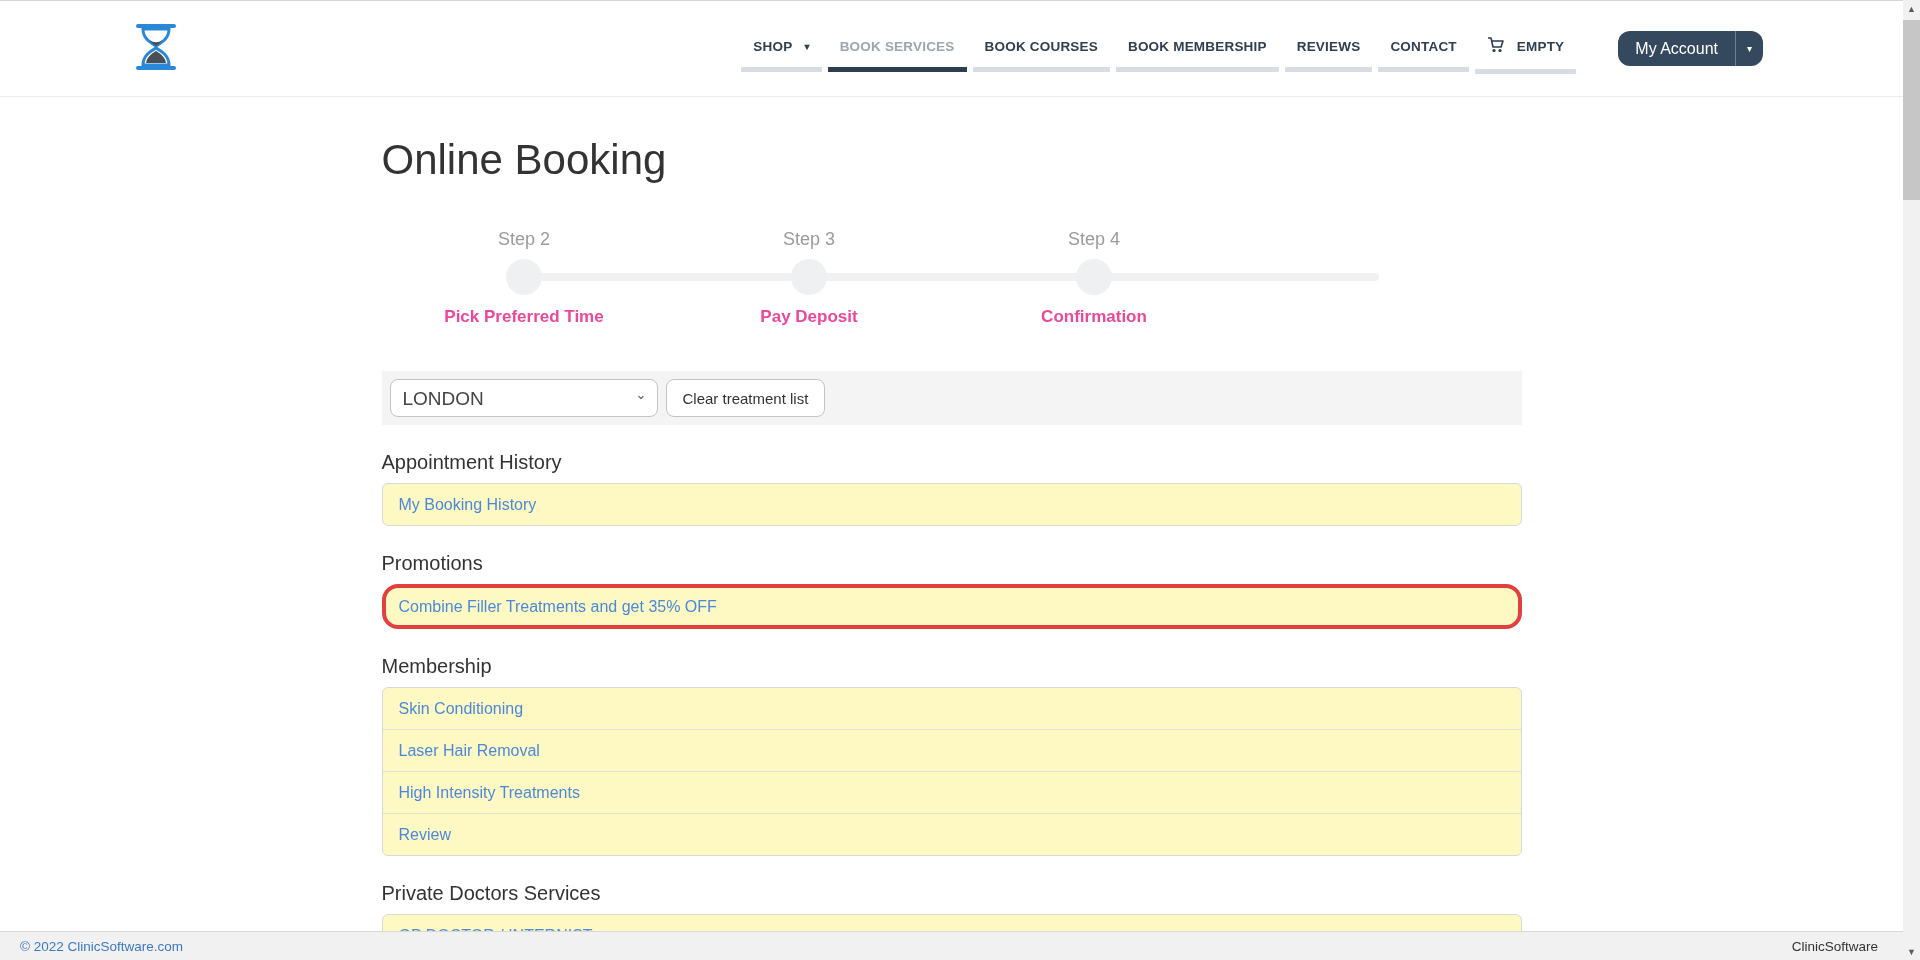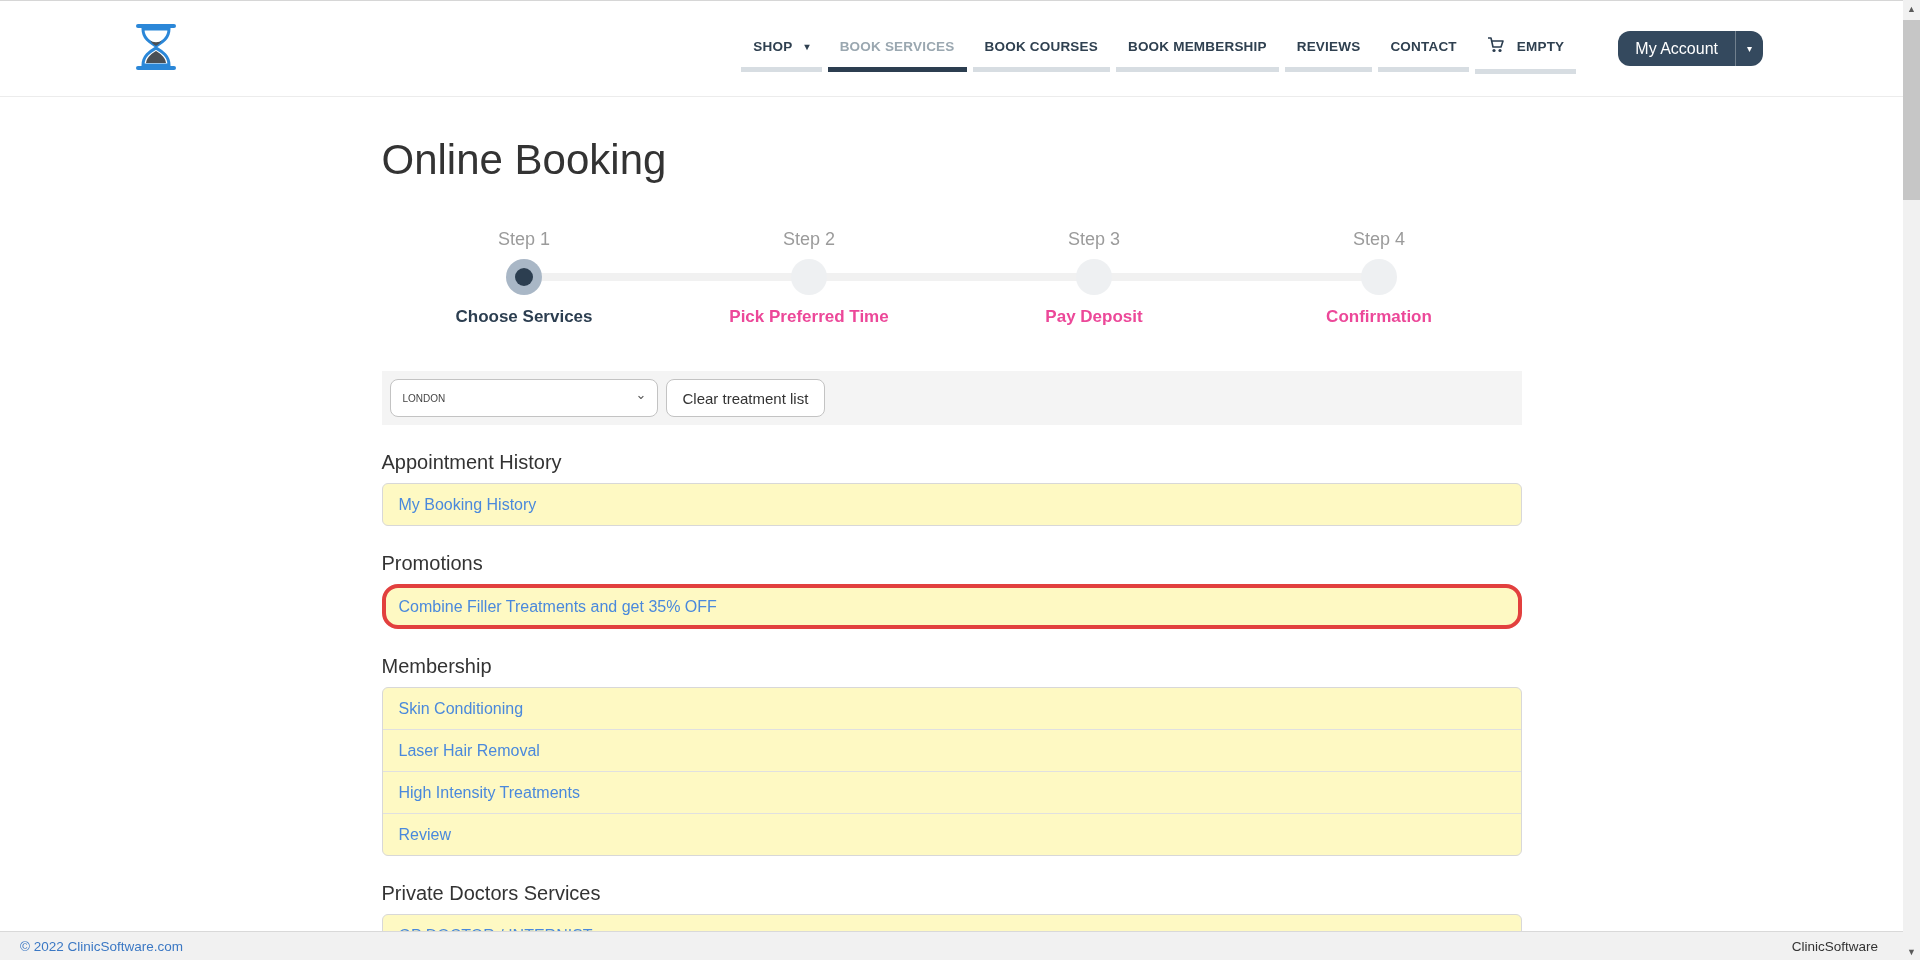--- a/index.html
+++ b/index.html
@@ -50,21 +50,21 @@
   .step.active .step-circle { background:#a9b7c6; }
   .step-dot { width:18px; height:18px; border-radius:50%; background:#2c3e50; display:none; }
   .step.active .step-dot { display:block; }
   .step-label { margin-top:10px; font-size:17px; font-weight:bold; color:#ec4899; line-height:24px; }
   .step.active .step-label { color:#2c3e50; }
 
   .toolbar { margin-top:42px; height:54px; background:#f4f4f4; display:flex;
              align-items:center; gap:8px; padding:0 8px; }
   .select-wrap { position:relative; }
   .location-select { width:268px; height:38px; border:1px solid #c3c3c3; border-radius:8px;
-                     background:#fff; font-size:10px; color:#444; padding:0 30px 0 12px;
+                     background:#fff; font-size:19px; color:#444; padding:0 30px 0 12px;
                      appearance:none; -webkit-appearance:none; cursor:pointer;
                      font-family:"Liberation Sans", sans-serif; }
   .select-chevron { position:absolute; right:11px; top:8px; color:#555; font-size:13px; pointer-events:none; }
   .clear-btn { height:38px; border:1px solid #c3c3c3; border-radius:8px; background:#fff;
                font-size:15px; color:#333; padding:0 16px; cursor:pointer;
                font-family:"Liberation Sans", sans-serif; }
 
   .section-heading { margin-top:24px; margin-bottom:8px; font-size:20px; font-weight:400;
                      color:#333; line-height:26px; }
   .list-box { border:1px solid #d8d8d8; border-radius:6px; background:#fef9c3; }
@@ -147,27 +147,20 @@
       </span>
   </div>
 </div>
 
 <div class="container">
 
   <h1 class="page-title">Online Booking</h1>
 
   <div class="steps">
     <div class="steps-track"></div>
-    <div class="step active">
-      <span class="step-name">Step 1</span>
-      <span class="step-circle">
-          <span class="step-dot"></span>
-        </span>
-      <span class="step-label">Choose Services</span>
-    </div>
     <div class="step">
       <span class="step-name">Step 2</span>
       <span class="step-circle"></span>
       <span class="step-label">Pick Preferred Time</span>
     </div>
     <div class="step">
       <span class="step-name">Step 3</span>
       <span class="step-circle"></span>
       <span class="step-label">Pay Deposit</span>
     </div>

